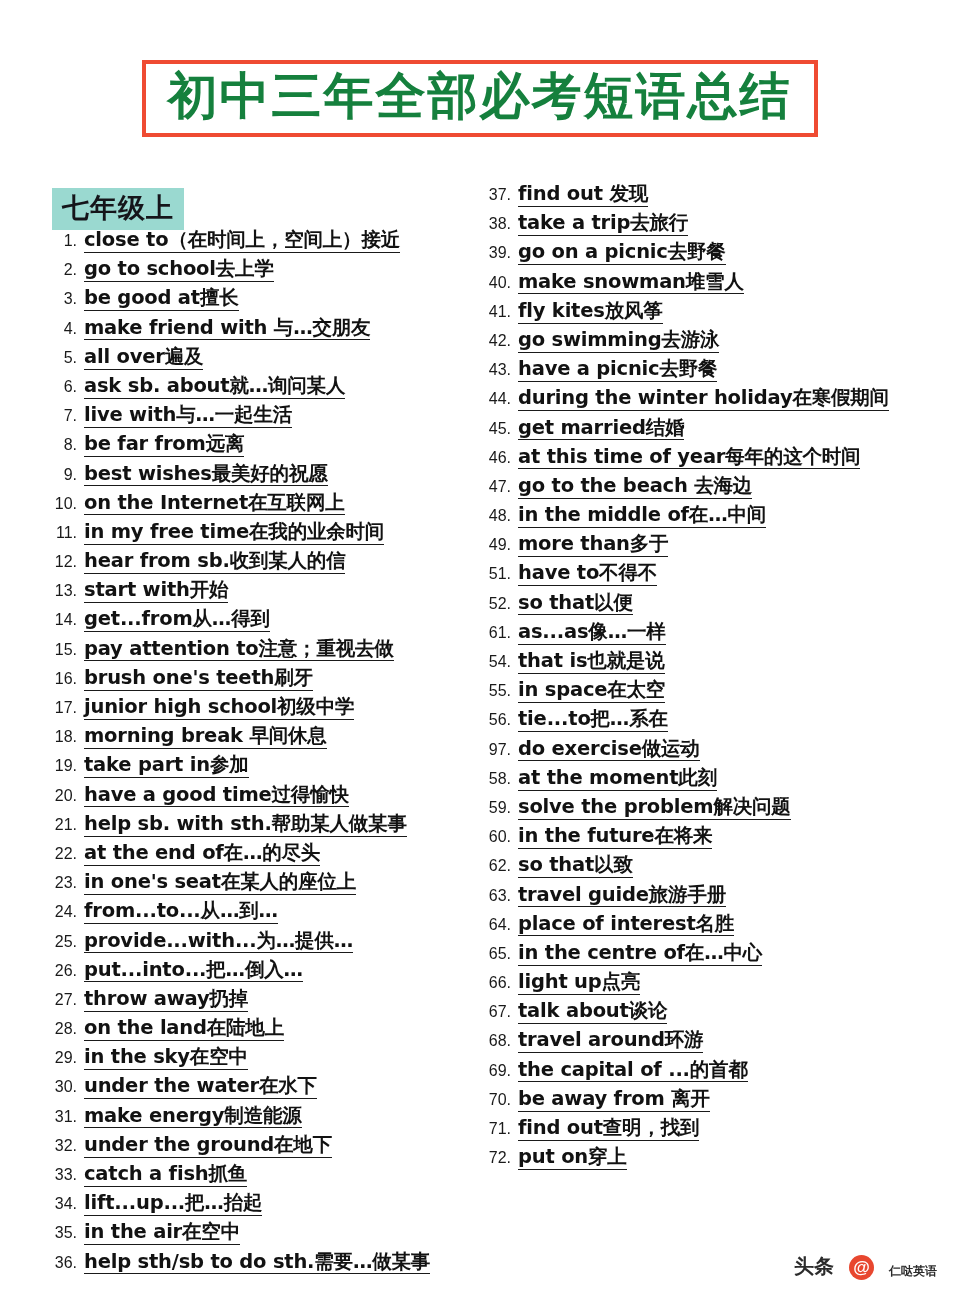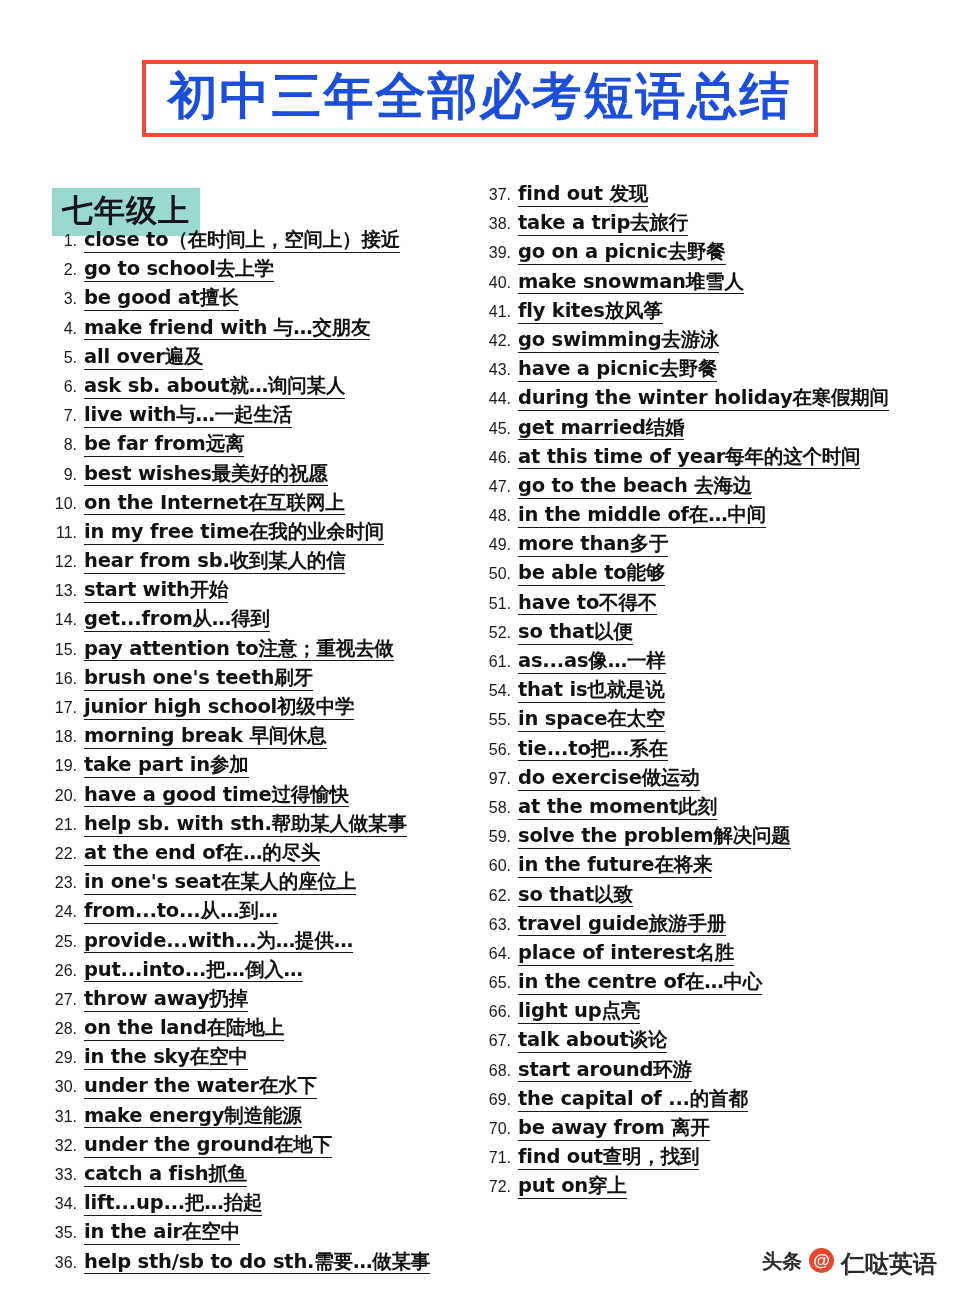--- a/index.html
+++ b/index.html
@@ -30,36 +30,36 @@
     border: 4px solid #ef4b32;
     padding: 6px 22px 10px 22px;
     display: inline-block;
     background: #ffffff;
   }
   .title-text {
     font-family: "DejaVu Sans", sans-serif;
     font-size: 50px;
     font-weight: bold;
     letter-spacing: 2px;
-    color: #1d4ed8;
+    color: #15803d;
     line-height: 1.05;
     white-space: nowrap;
   }
 
   
   .section-head {
     position: absolute;
     top: 188px;
     left: 52px;
     background: #9ad9d0;
     padding: 2px 10px 4px 10px;
   }
   .section-head span {
     font-family: "DejaVu Sans", sans-serif;
-    font-size: 31px;
+    font-size: 27px;
     font-weight: bold;
     color: #15151a;
     letter-spacing: 1px;
     white-space: nowrap;
   }
 
   
   .col {
     position: absolute;
     top: 0;
@@ -101,22 +101,22 @@
     white-space: nowrap;
     letter-spacing: -0.2px;
   }
 
   
   .footer {
     position: absolute;
     right: 22px;
     bottom: 14px;
     display: flex;
-    align-items: flex-start;
-    gap: 7px;
+    align-items: flex-end;
+    gap: 15px;
   }
   .footer .head-label {
     font-family: "DejaVu Sans", sans-serif;
     font-size: 20px;
     font-weight: bold;
     color: #2b2b2b;
   }
   .footer .at-icon {
     width: 25px;
     height: 25px;
@@ -125,21 +125,21 @@
     color: #ffffff;
     font-family: "Liberation Sans", sans-serif;
     font-size: 17px;
     font-weight: bold;
     display: flex;
     align-items: center;
     justify-content: center;
   }
   .footer .account {
     font-family: "DejaVu Sans", sans-serif;
-    font-size: 24px;
+    font-size: 12px;
     font-weight: bold;
     color: #2b2b2b;
   }
 </style>
 </head>
 <body>
 
 <div class="title-wrap">
   <div class="title-box">
     <div class="title-text">初中三年全部必考短语总结</div>
@@ -343,24 +343,20 @@
     </div>
     <div class="item">
       <div class="num">48.</div>
       <div class="txt">in the middle of在…中间</div>
     </div>
     <div class="item">
       <div class="num">49.</div>
       <div class="txt">more than多于</div>
     </div>
     <div class="item">
-      <div class="num">50.</div>
-      <div class="txt">be able to能够</div>
-    </div>
-    <div class="item">
       <div class="num">51.</div>
       <div class="txt">have to不得不</div>
     </div>
     <div class="item">
       <div class="num">52.</div>
       <div class="txt">so that以便</div>
     </div>
     <div class="item">
       <div class="num">61.</div>
       <div class="txt">as...as像…一样</div>
@@ -412,21 +408,21 @@
     <div class="item">
       <div class="num">66.</div>
       <div class="txt">light up点亮</div>
     </div>
     <div class="item">
       <div class="num">67.</div>
       <div class="txt">talk about谈论</div>
     </div>
     <div class="item">
       <div class="num">68.</div>
-      <div class="txt">start around环游</div>
+      <div class="txt">travel around环游</div>
     </div>
     <div class="item">
       <div class="num">69.</div>
       <div class="txt">the capital of ...的首都</div>
     </div>
     <div class="item">
       <div class="num">70.</div>
       <div class="txt">be away from  离开</div>
     </div>
     <div class="item">

